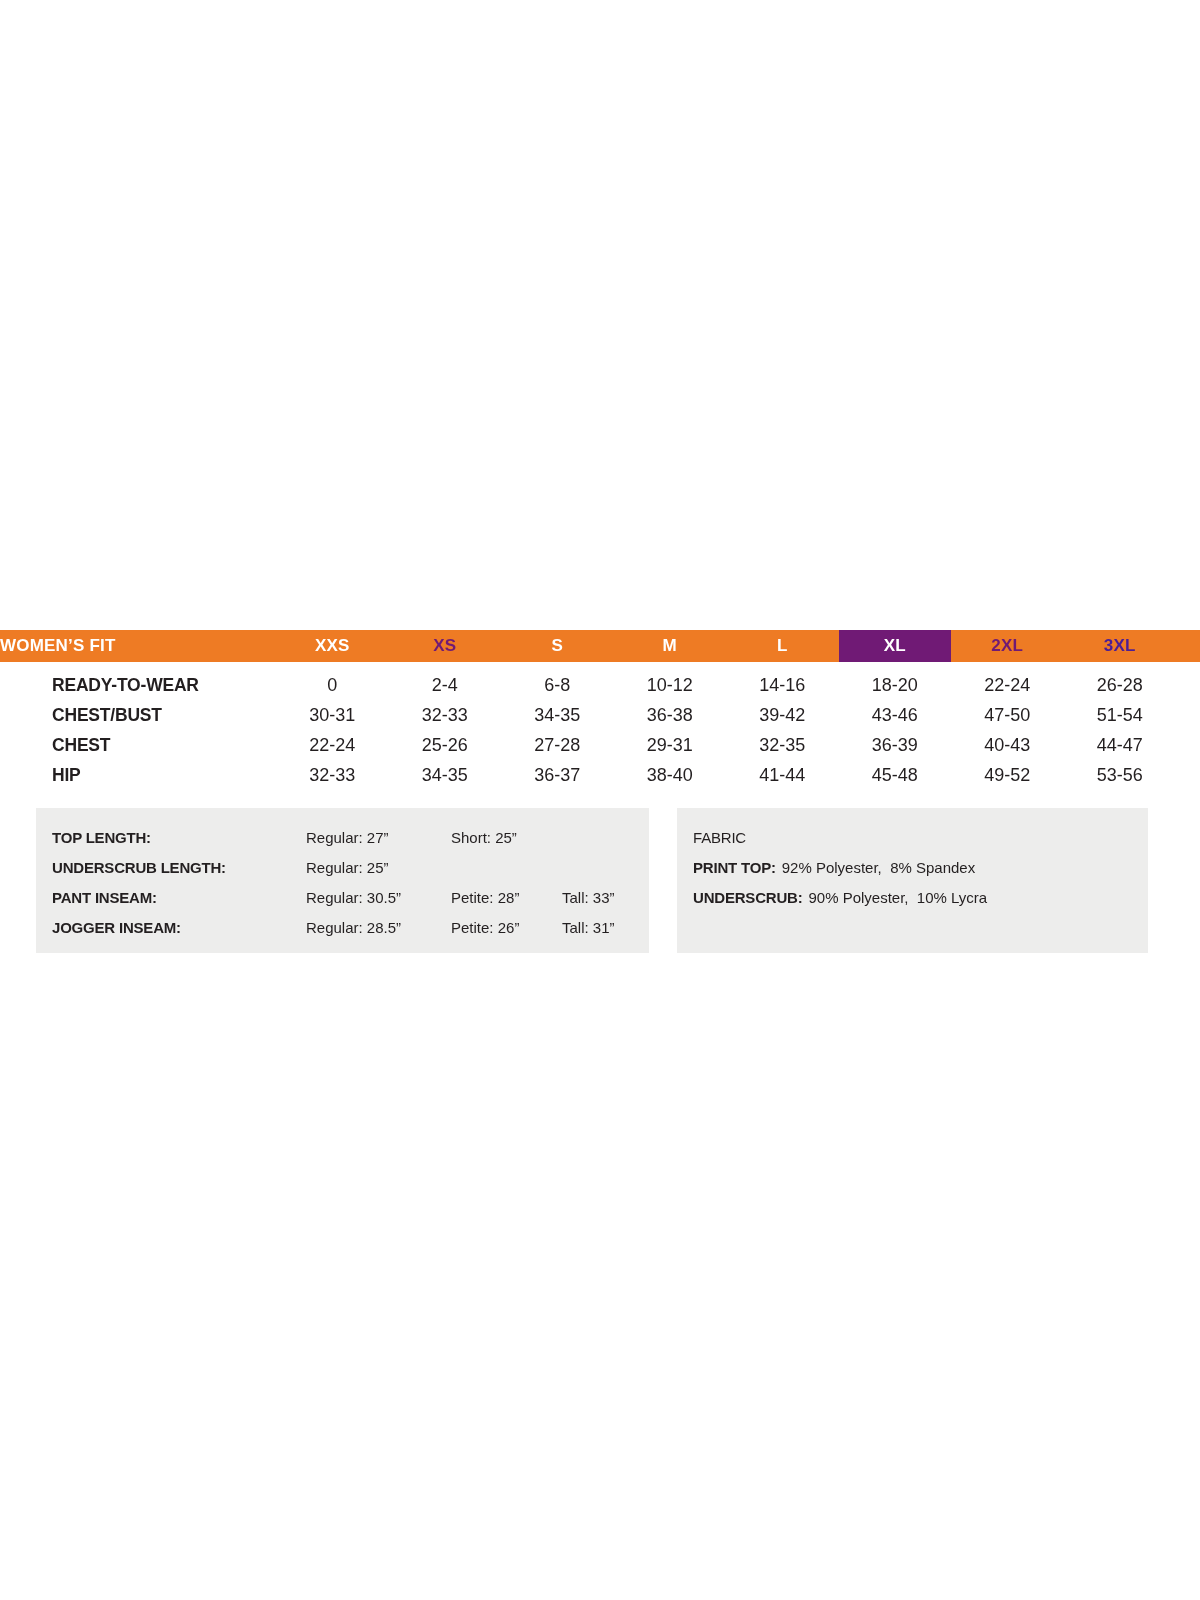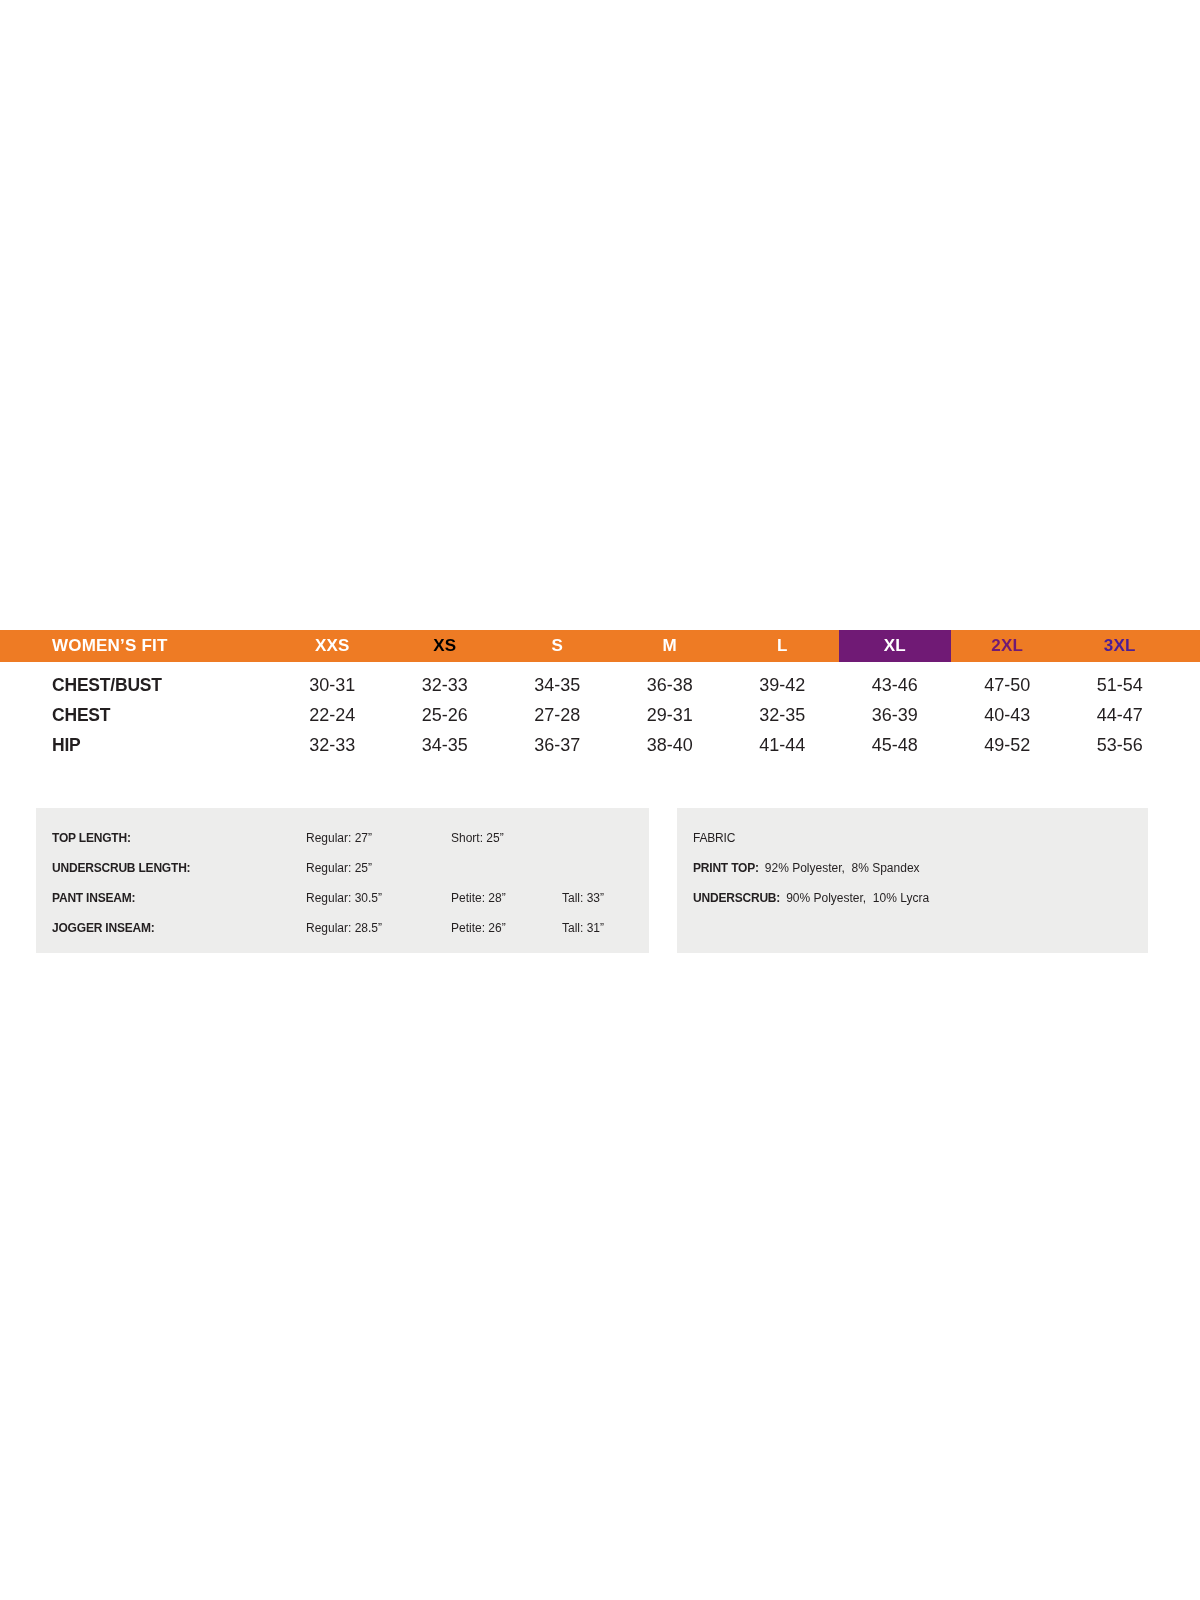--- a/index.html
+++ b/index.html
@@ -30,21 +30,20 @@
     height: 32px;
     padding: 0;
     color: #ffffff;
     font-size: 17px;
     font-weight: 700;
     text-align: center;
     letter-spacing: 0.2px;
   }
   .size-table th.t-label {
     text-align: left;
-    padding-left: 52px;
   }
   .size-table tbody td {
     height: 30px;
     padding: 0;
     font-size: 18px;
     text-align: center;
     vertical-align: middle;
   }
   .size-table tbody tr:first-child td { padding-top: 8px; }
   .size-table td.r-label {
@@ -62,21 +61,21 @@
     height: 145px;
     box-sizing: border-box;
     padding: 15px 0 0 16px;
   }
   .panel-left  { left: 36px;  width: 613px; }
   .panel-right { left: 677px; width: 471px; }
 
   .info-line {
     height: 30px;
     line-height: 30px;
-    font-size: 12px;
+    font-size: 15px;
     white-space: nowrap;
   }
   .info-label {
     display: inline-block;
     width: 254px;
     font-weight: 700;
     letter-spacing: -0.2px;
   }
   .seg   { display: inline-block; }
   .seg-0 { width: 145px; }
@@ -101,31 +100,43 @@
       <col class="c-size">
         <col class="c-size">
         <col class="c-size">
         <col class="c-size">
       <col class="c-spacer">
     </colgroup>
     <thead>
       <tr class="header-bar">
         <th class="t-label" style="background: rgb(238, 123, 36); color: rgb(255, 255, 255);">WOMEN’S FIT</th>
         <th style="background: rgb(238, 123, 36); color: rgb(255, 255, 255);">XXS</th>
-        <th style="background: rgb(238, 123, 36); color: #000000;">XS</th>
+        <th style="background: rgb(238, 123, 36); color: #701a75;">XS</th>
         <th style="background: rgb(238, 123, 36); color: rgb(255, 255, 255);">S</th>
         <th style="background: rgb(238, 123, 36); color: rgb(255, 255, 255);">M</th>
         <th style="background: rgb(238, 123, 36); color: rgb(255, 255, 255);">L</th>
         <th style="background: #701a75; color: rgb(255, 255, 255);">XL</th>
         <th style="background: rgb(238, 123, 36); color: #701a75;">2XL</th>
         <th style="background: rgb(238, 123, 36); color: #4c1d95;">3XL</th>
         <th style="background: rgb(238, 123, 36); color: rgb(255, 255, 255);"></th>
       </tr>
     </thead>
     <tbody>
+      <tr>
+        <td class="r-label">READY-TO-WEAR</td>
+        <td>0</td>
+        <td>2-4</td>
+        <td>6-8</td>
+        <td>10-12</td>
+        <td>14-16</td>
+        <td>18-20</td>
+        <td>22-24</td>
+        <td>26-28</td>
+        <td></td>
+      </tr>
       <tr>
         <td class="r-label">CHEST/BUST</td>
         <td>30-31</td>
         <td>32-33</td>
         <td>34-35</td>
         <td>36-38</td>
         <td>39-42</td>
         <td>43-46</td>
         <td>47-50</td>
         <td>51-54</td>

